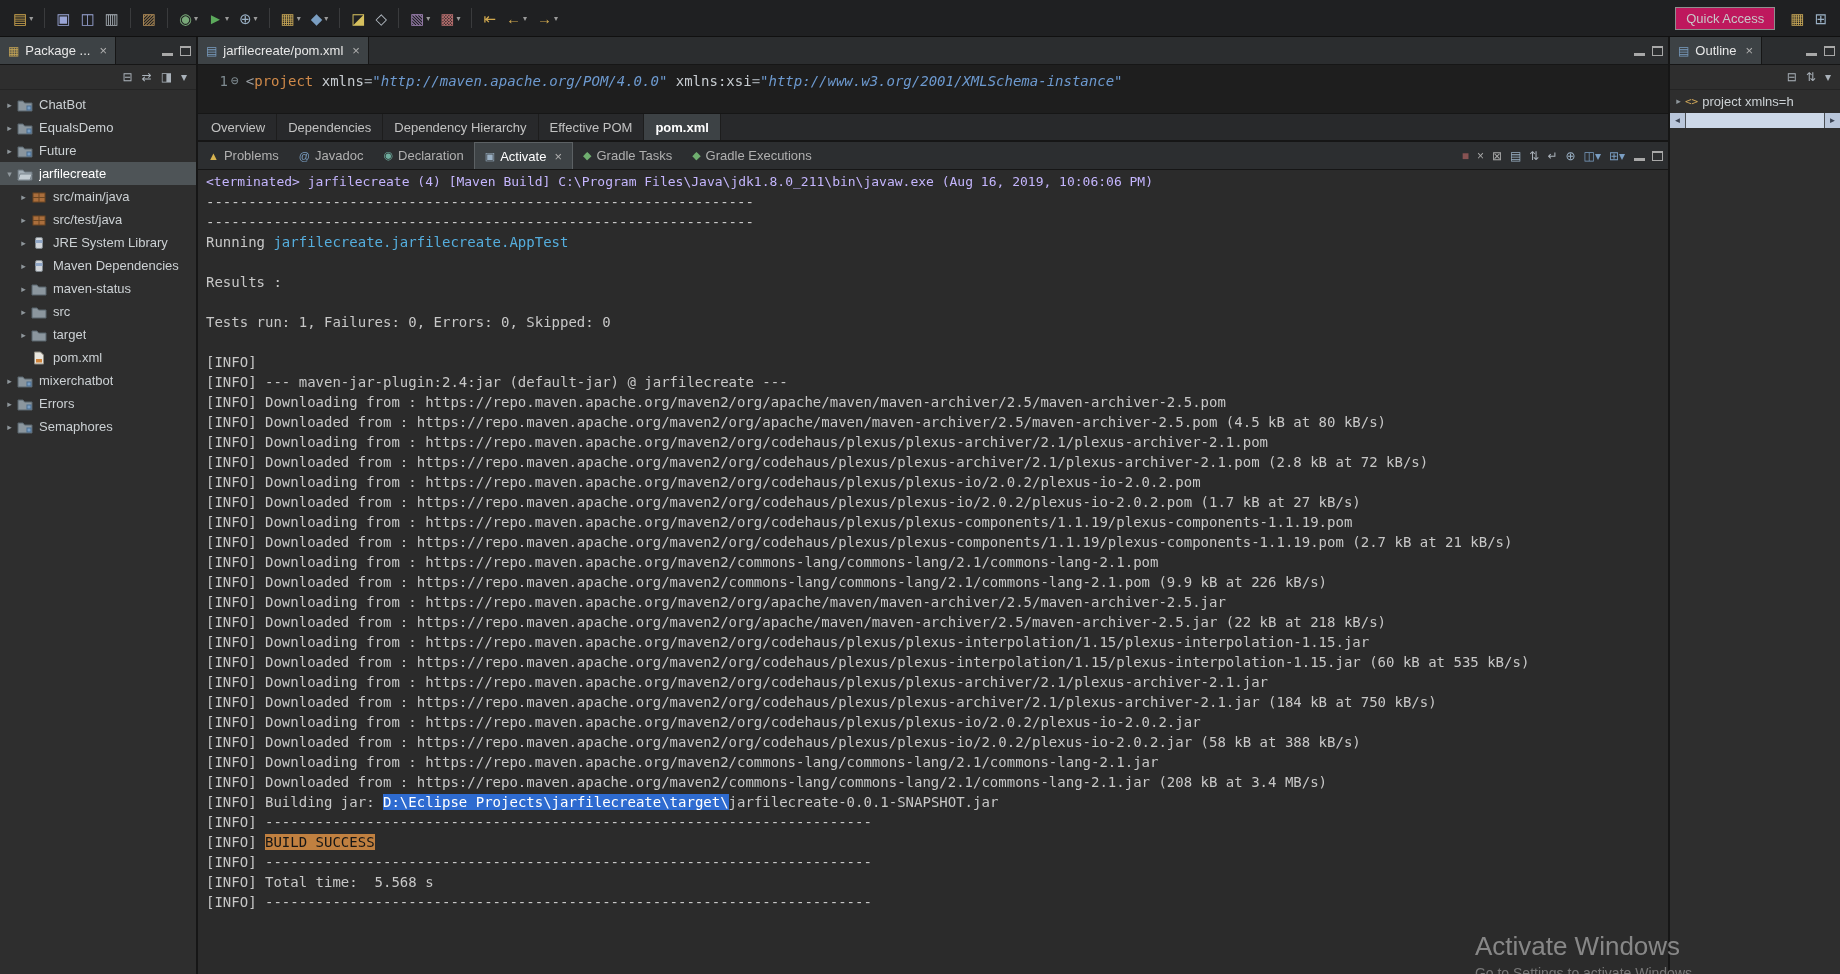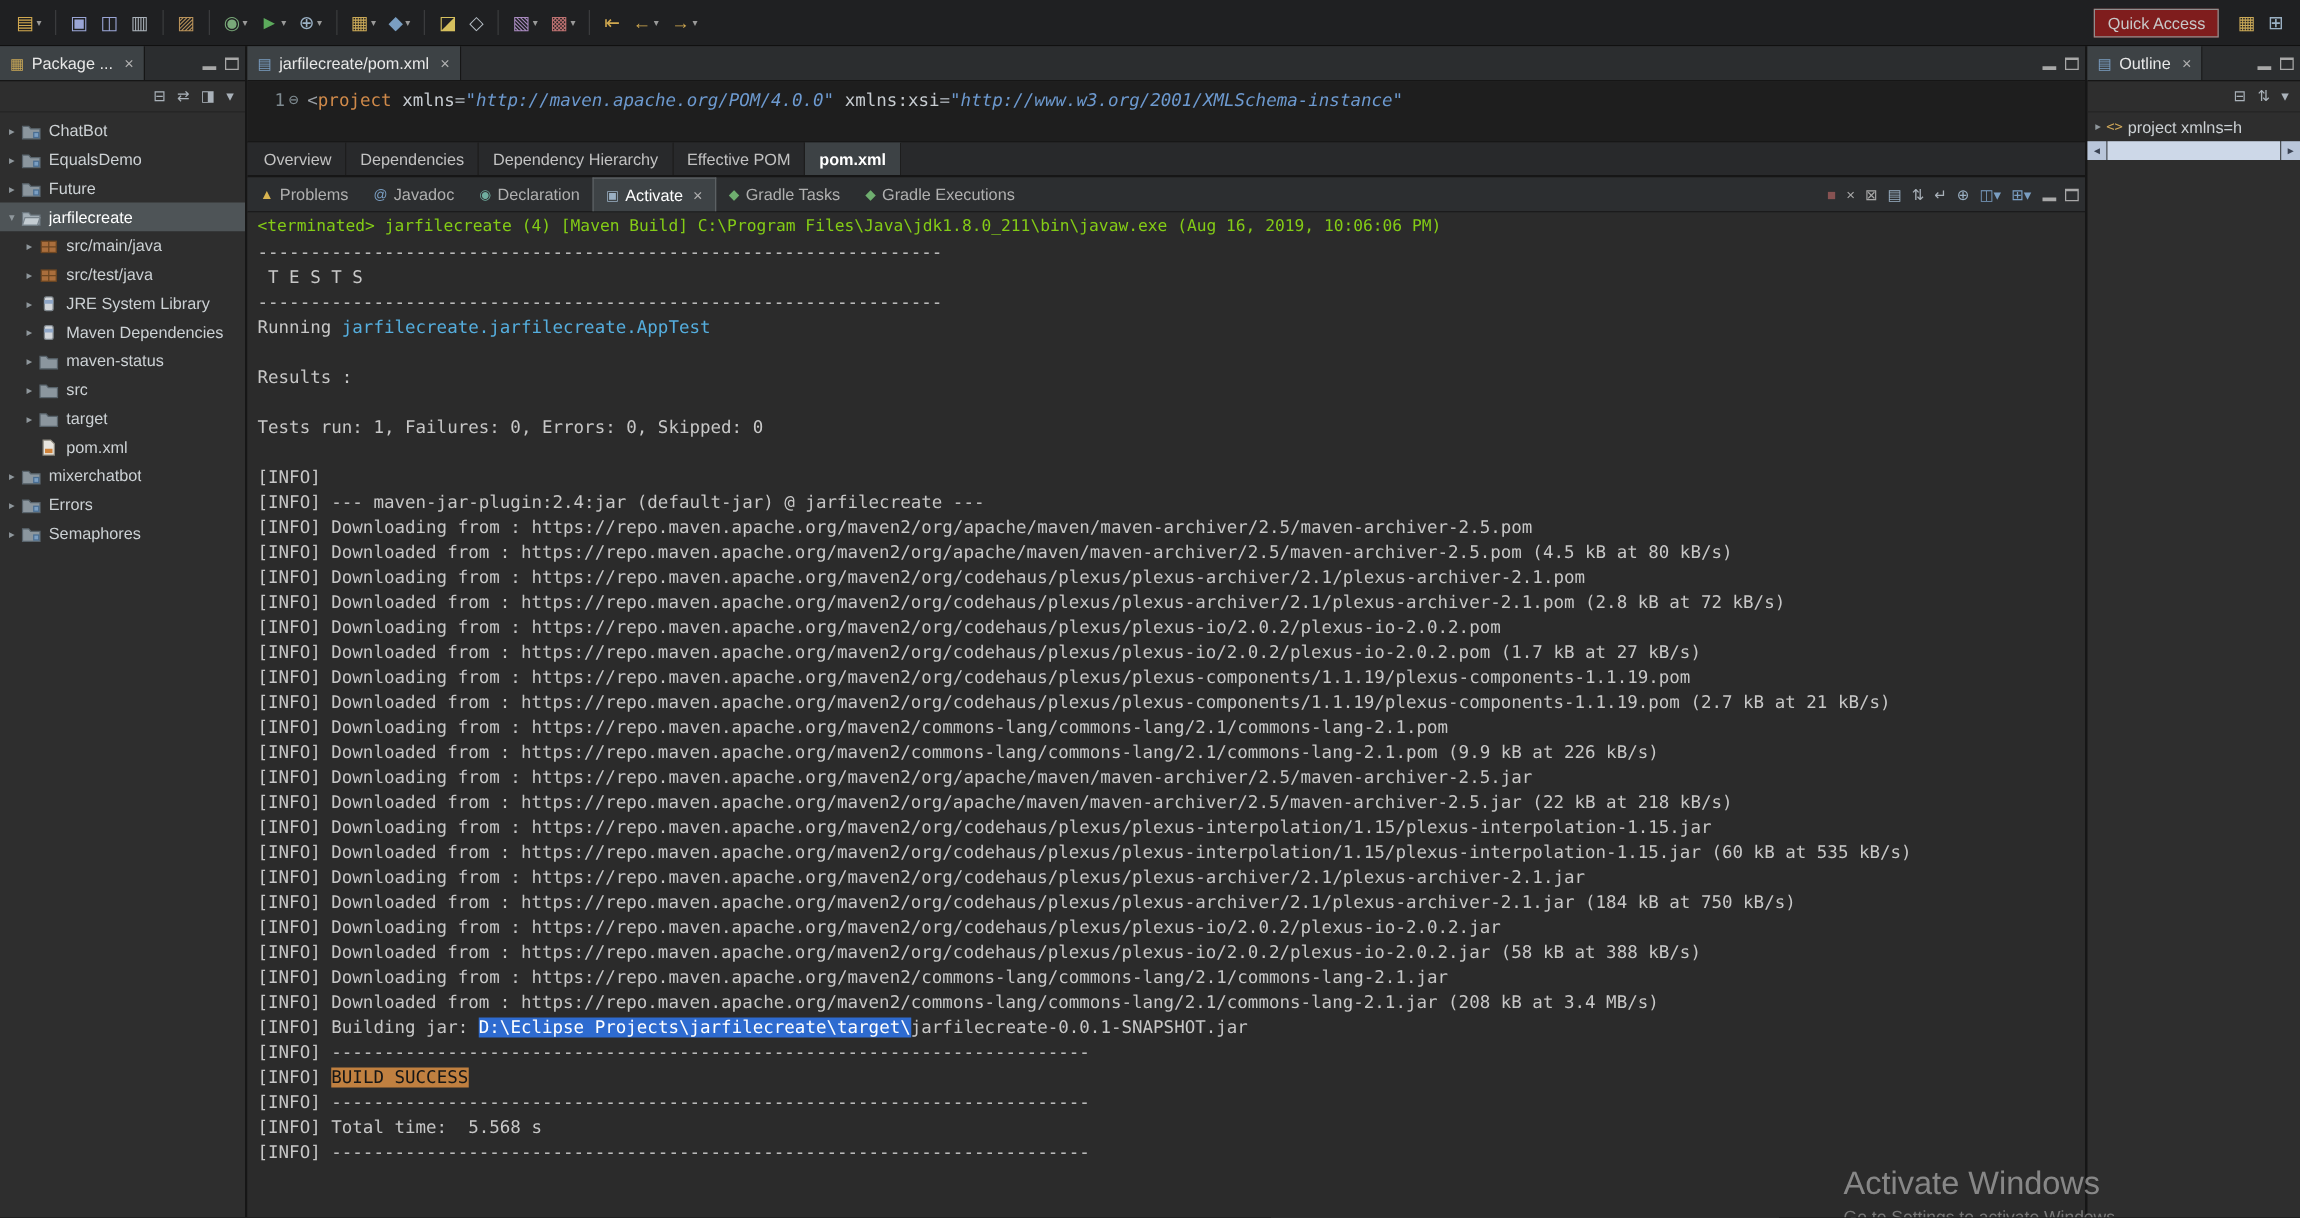--- a/index.html
+++ b/index.html
@@ -7,21 +7,21 @@
        font-family:"Liberation Sans",sans-serif;font-size:13px;color:#ccc;cursor:default;}
 
   
   .topbar{height:36px;background:#1f2022;border-bottom:1px solid #101010;display:flex;align-items:center;padding:0 8px;}
   .tb-icons{display:flex;align-items:center;}
   .tb-btn{display:flex;align-items:center;height:24px;padding:0 4px;margin:0 1px;border-radius:2px;}
   .tb-btn .g{font-size:15px;line-height:1;}
   .tb-dd{font-size:8px;color:#9a9a9a;margin-left:2px;}
   .tb-sep{width:1px;height:20px;background:#3a3b3d;margin:0 6px;}
   .topbar-right{margin-left:auto;display:flex;align-items:center;gap:10px;}
-  .quick-access{border:1px solid #8f8f8f;background:#7f1d1d;color:#c8c8c8;padding:3px 10px;font-size:13px;}
+  .quick-access{border:1px solid #8f8f8f;background:#be185d;color:#c8c8c8;padding:3px 10px;font-size:13px;}
 
   
   .workbench{display:flex;height:937px;}
   .panel{background:#2e2e2e;display:flex;flex-direction:column;min-width:0;}
   .left{width:196px;border-right:2px solid #161616;flex:none;}
   .right{width:170px;border-left:2px solid #161616;flex:none;}
   .center{flex:1;display:flex;flex-direction:column;min-width:0;}
 
   .phead{height:27px;background:#2b2d2f;display:flex;align-items:stretch;border-bottom:1px solid #161616;flex:none;}
   .ptab{display:flex;align-items:center;gap:6px;padding:0 8px;background:#3d4245;color:#e8e8e8;border-right:1px solid #161616;white-space:nowrap;}
@@ -58,21 +58,21 @@
   .pomtab{display:flex;align-items:center;padding:0 11px;color:#c2c2c2;border-right:1px solid #1d1d1d;}
   .pomtab.active{background:#3d4245;color:#fff;font-weight:bold;}
 
   
   .consoleview{flex:1;display:flex;flex-direction:column;min-height:0;}
   .ctabbar{height:27px;background:#2c2e30;display:flex;align-items:stretch;border-bottom:1px solid #161616;flex:none;}
   .ctab{display:flex;align-items:center;gap:5px;padding:0 10px;color:#b0b0b0;white-space:nowrap;}
   .ctab.active{background:#3e4346;color:#fff;border:1px solid #5c6164;border-bottom:none;}
   .ctoolbar{margin-left:auto;display:flex;align-items:center;gap:8px;padding-right:9px;}
   .cstatus{height:22px;display:flex;align-items:center;padding-left:8px;background:#2b2b2b;
-           font-family:"DejaVu Sans Mono",monospace;font-size:13px;color:#84cc16;flex:none;}
+           font-family:"DejaVu Sans Mono",monospace;font-size:13px;color:#c4b5fd;flex:none;}
   .cout{flex:1;background:#2b2b2b;padding-left:8px;font-family:"DejaVu Sans Mono",monospace;
         font-size:14px;line-height:20px;color:#c7c7c7;overflow:hidden;}
   .cline{height:20px;white-space:pre;}
   .link{color:#55aede;}
   .seltext{background:#2e6bd0;color:#fff;}
   .okhl{background:#c08040;color:#161616;}
 
   
   .outline-item{height:22px;display:flex;align-items:center;color:#ccd1d4;white-space:nowrap;overflow:hidden;padding-left:2px;}
   .ol-exp{width:13px;text-align:center;color:#8f979c;font-size:9px;flex:none;}
@@ -418,21 +418,20 @@
               <span class="small-icon" style="color: rgb(122, 158, 194);">⊞▾</span>
             </div>
           <div style="display:flex;align-items:center;gap:7px;padding-right:5px;">
             <span class="winbtn-min"></span>
             <span class="winbtn-max"></span>
           </div>
         </div>
         <div class="cstatus">&lt;terminated&gt; jarfilecreate (4) [Maven Build] C:\Program Files\Java\jdk1.8.0_211\bin\javaw.exe (Aug 16, 2019, 10:06:06 PM)</div>
         <div class="cout">
             <div class="cline"><span>-----------------------------------------------------------------</span></div>
-            <div class="cline"><span> T E S T S</span></div>
             <div class="cline"><span>-----------------------------------------------------------------</span></div>
             <div class="cline"><span>Running </span><span class="link">jarfilecreate.jarfilecreate.AppTest</span></div>
             <div class="cline"><span></span></div>
             <div class="cline"><span>Results :</span></div>
             <div class="cline"><span></span></div>
             <div class="cline"><span>Tests run: 1, Failures: 0, Errors: 0, Skipped: 0</span></div>
             <div class="cline"><span></span></div>
             <div class="cline"><span>[INFO]</span></div>
             <div class="cline"><span>[INFO] --- maven-jar-plugin:2.4:jar (default-jar) @ jarfilecreate ---</span></div>
             <div class="cline"><span>[INFO] Downloading from : https://repo.maven.apache.org/maven2/org/apache/maven/maven-archiver/2.5/maven-archiver-2.5.pom</span></div>

